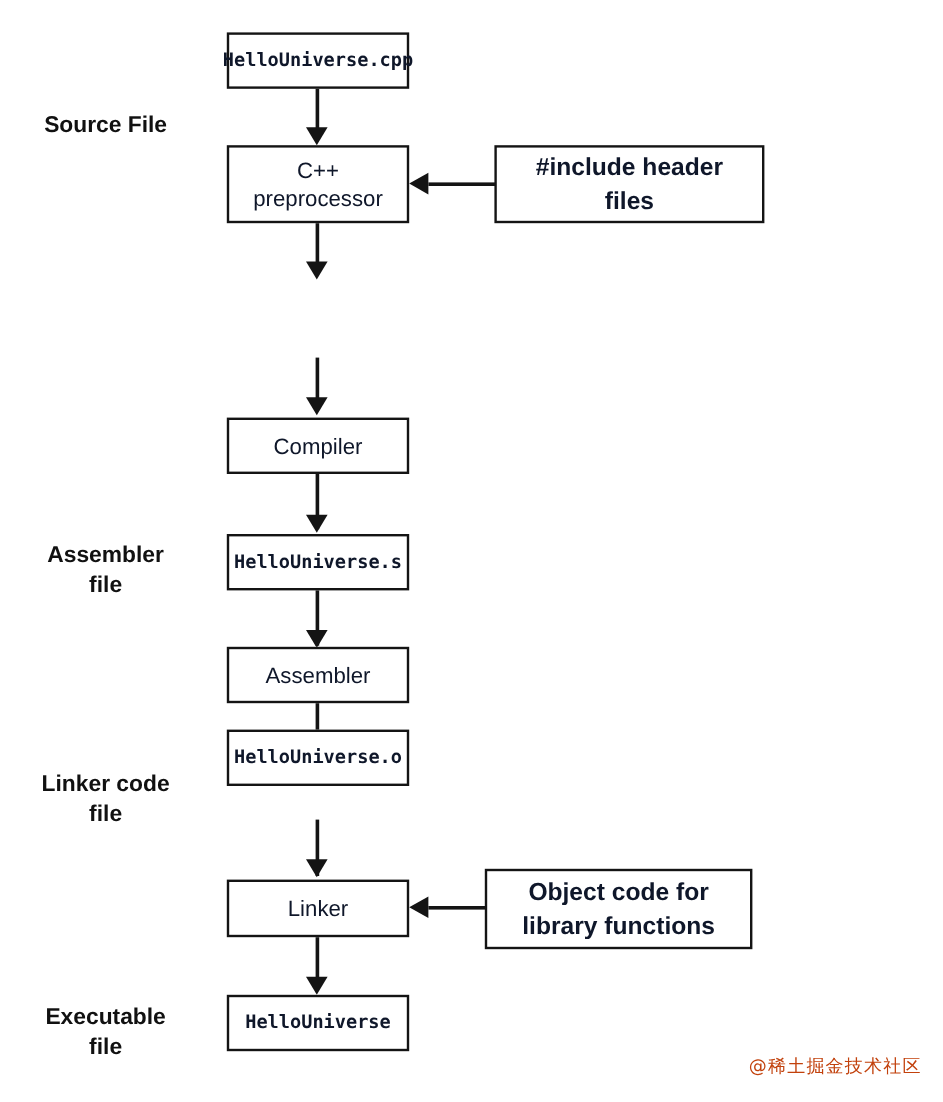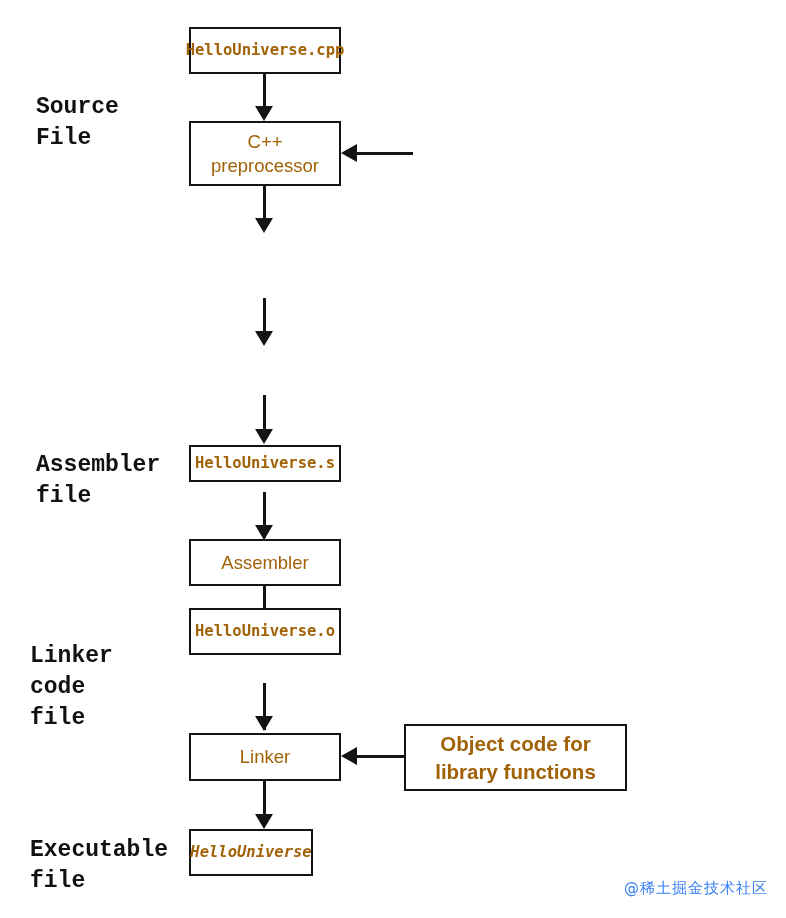--- a/index.html
+++ b/index.html
@@ -22,21 +22,21 @@
   
   .node {
     position: absolute;
     box-sizing: border-box;
     border: 2.5px solid #141414;
     background: #ffffff;
     display: flex;
     align-items: center;
     justify-content: center;
     text-align: center;
-    color: #a16207;
+    color: #0f172a;
     line-height: 1.28;
   }
   .node .txt {
     display: block;
     white-space: pre-line;
   }
 
   
   .node.file .txt {
     font-family: "DejaVu Sans Mono", "Liberation Mono", monospace;
@@ -56,25 +56,25 @@
   .node.side .txt {
     font-family: "Liberation Sans", sans-serif;
     font-weight: bold;
     font-size: 20.5px;
     line-height: 1.32;
   }
 
   
   .stage-label {
     position: absolute;
-    font-family: Liberation Mono, monospace;
+    font-family: Liberation Sans, sans-serif;
     font-weight: bold;
-    font-size: 23px;
+    font-size: 19px;
     color: #111111;
-    text-align: left;
+    text-align: center;
     line-height: 1.34;
     white-space: pre-line;
   }
 
   
   .vline {
     position: absolute;
     width: 3px;
     background: #141414;
   }
@@ -98,21 +98,21 @@
     border-top: 9.5px solid transparent;
     border-bottom: 9.5px solid transparent;
     border-right: 16px solid #141414;
   }
 
   
   .watermark {
     position: absolute;
     font-family: "DejaVu Sans", sans-serif;
     font-size: 15px;
-    color: #3b82f6;
+    color: #c2410c;
     letter-spacing: 1px;
     white-space: nowrap;
   }
 </style>
 </head>
 <body>
 
 <div id="canvas">
 
   <div class="stage-label" style="left:36px; top:92px; width:104px;">Source File</div>
@@ -131,35 +131,42 @@
   </div>
 
   <div class="vline" style="left:263px; top:74px; width:3px; height:38px;"></div>
   <div class="arrow-down" style="left:255px; top:106px;"></div>
 
   <div class="node stage" style="left:189px; top:121px; width:152px; height:65px;">
     <span class="txt">C++
 preprocessor</span>
   </div>
 
+  <div class="node side" style="left:412px; top:121px; width:225px; height:65px;">
+    <span class="txt">#include header
+files</span>
+  </div>
   <div class="hline" style="left:357px; top:152px; width:56px;"></div>
   <div class="arrow-left" style="left:341px; top:144px;"></div>
 
   <div class="vline" style="left:263px; top:186px; height:42px;"></div>
   <div class="arrow-down" style="left:255px; top:218px;"></div>
 
 
   <div class="vline" style="left:263px; top:298px; height:44px;"></div>
   <div class="arrow-down" style="left:255px; top:331px;"></div>
 
+  <div class="node stage" style="left:189px; top:348px; width:152px; height:47px;">
+    <span class="txt">Compiler</span>
+  </div>
 
   <div class="vline" style="left:263px; top:395px; height:46px;"></div>
   <div class="arrow-down" style="left:255px; top:429px;"></div>
 
-  <div class="node file" style="left:189px; top:445px; width:152px; height:37px;justify-content:center;">
+  <div class="node file" style="left:189px; top:445px; width:152px; height:47px;justify-content:center;">
     <span class="txt">HelloUniverse.s</span>
   </div>
 
   <div class="vline" style="left:263px; top:492px; height:46px;"></div>
   <div class="arrow-down" style="left:255px; top:525px;"></div>
 
   <div class="node stage" style="left:189px; top:539px; width:152px; height:47px;">
     <span class="txt">Assembler</span>
   </div>
 
@@ -180,19 +187,19 @@
   <div class="node side" style="left:404px; top:724px; width:223px; height:67px;">
     <span class="txt">Object code for
 library functions</span>
   </div>
   <div class="hline" style="left:357px; top:755px; width:48px;"></div>
   <div class="arrow-left" style="left:341px; top:747px;"></div>
 
   <div class="vline" style="left:263px; top:781px; height:44px;"></div>
   <div class="arrow-down" style="left:255px; top:814px;"></div>
 
-  <div class="node file" style="left:189px; top:829px; width:124px; height:47px;font-style:italic;">
+  <div class="node file" style="left:189px; top:829px; width:152px; height:47px;">
     <span class="txt">HelloUniverse</span>
   </div>
 
   <div class="watermark" style="right:18px; bottom:20px;">@稀土掘金技术社区</div>
 
 </div>
 
 </body></html>

